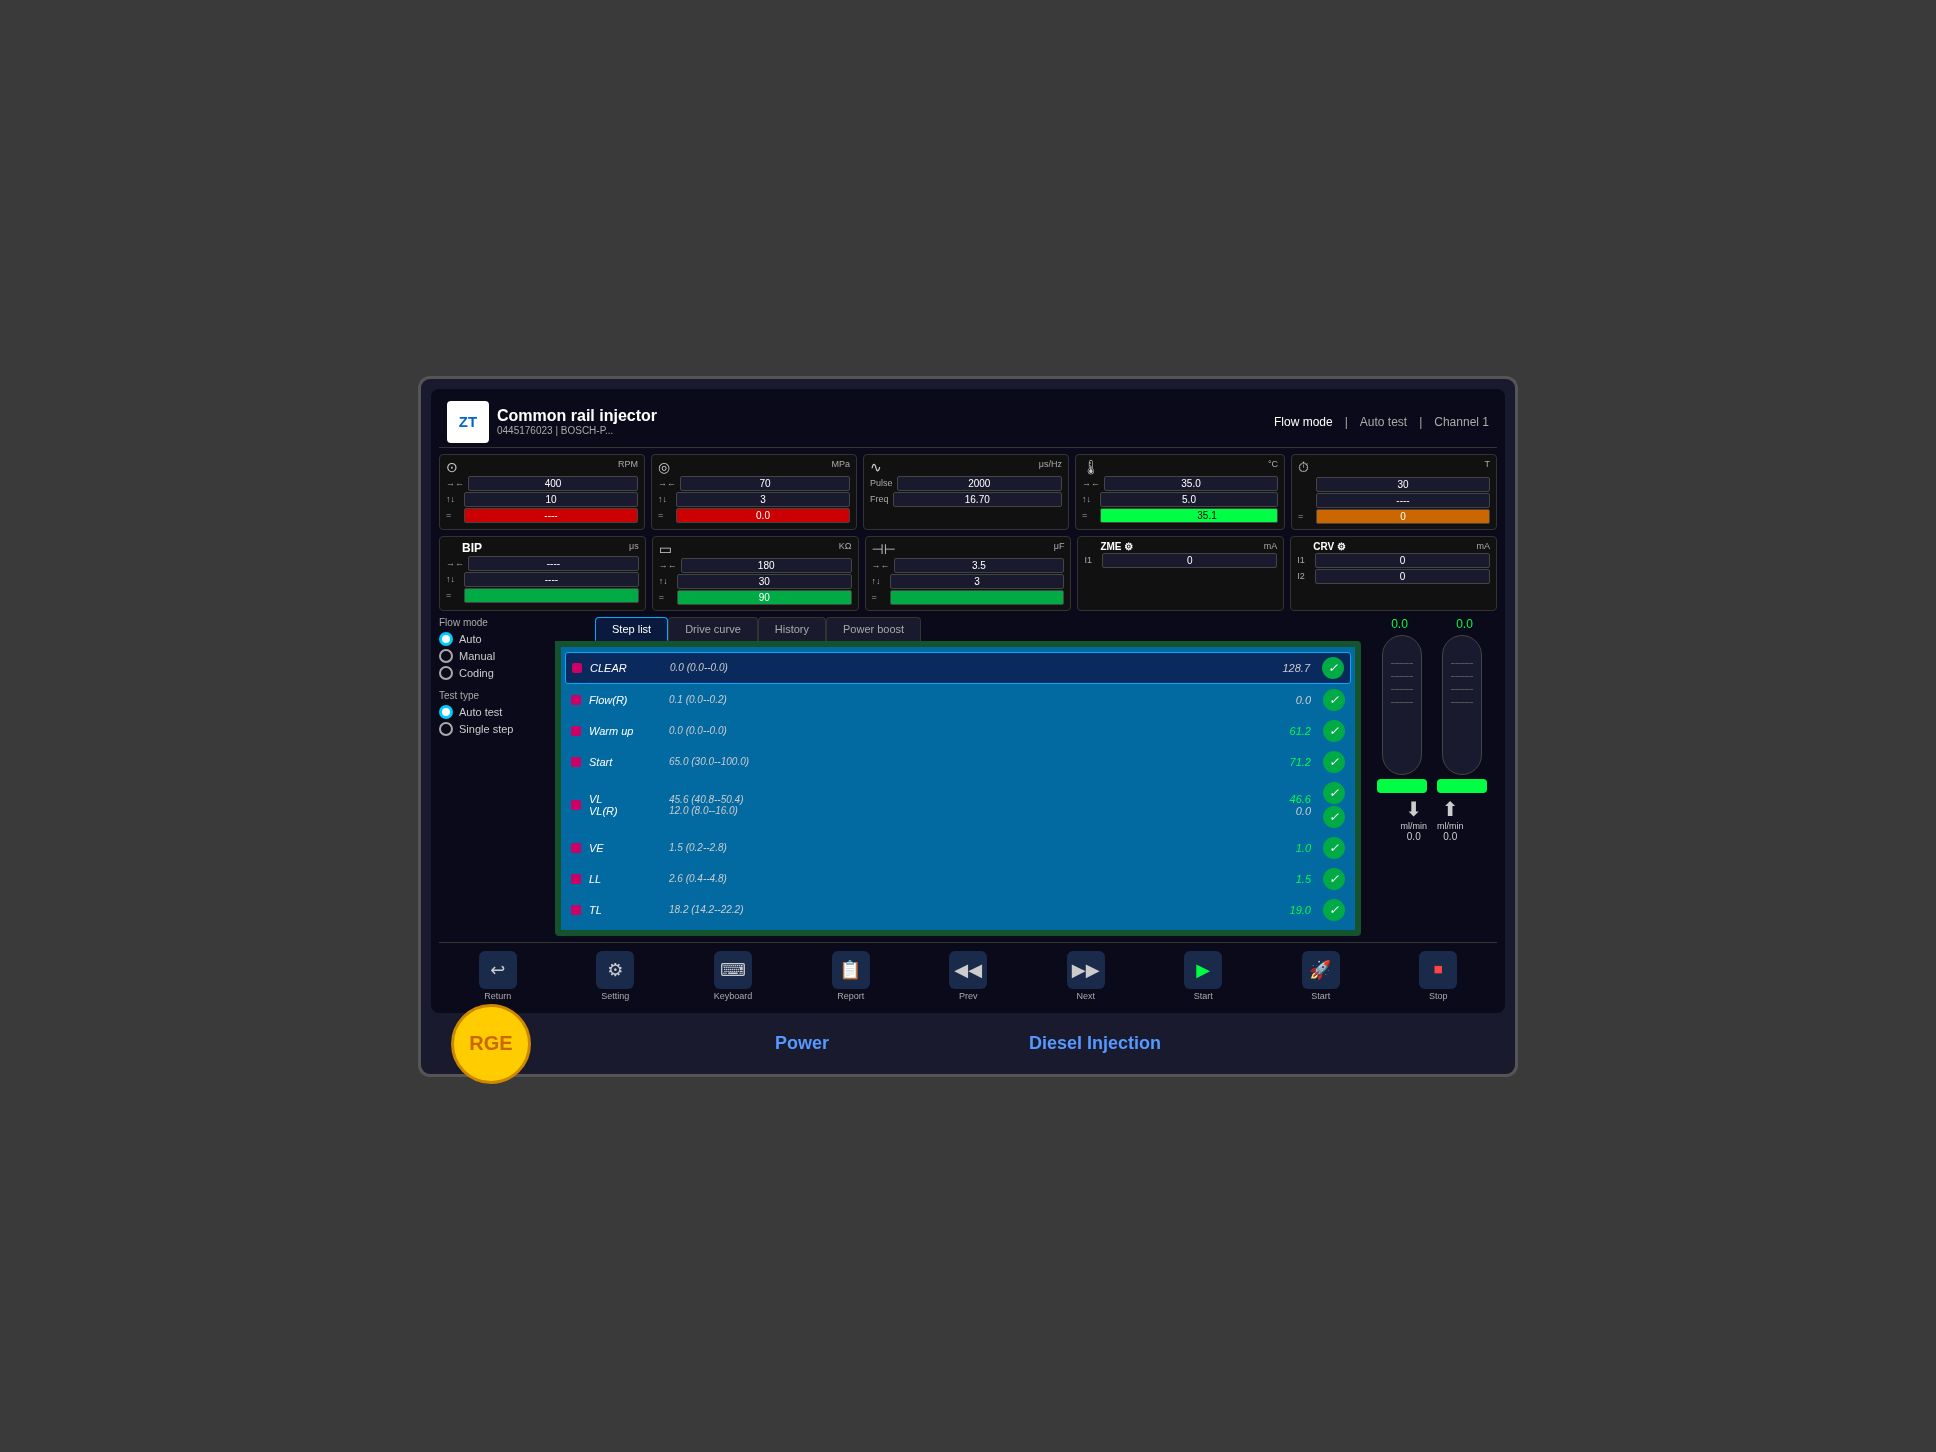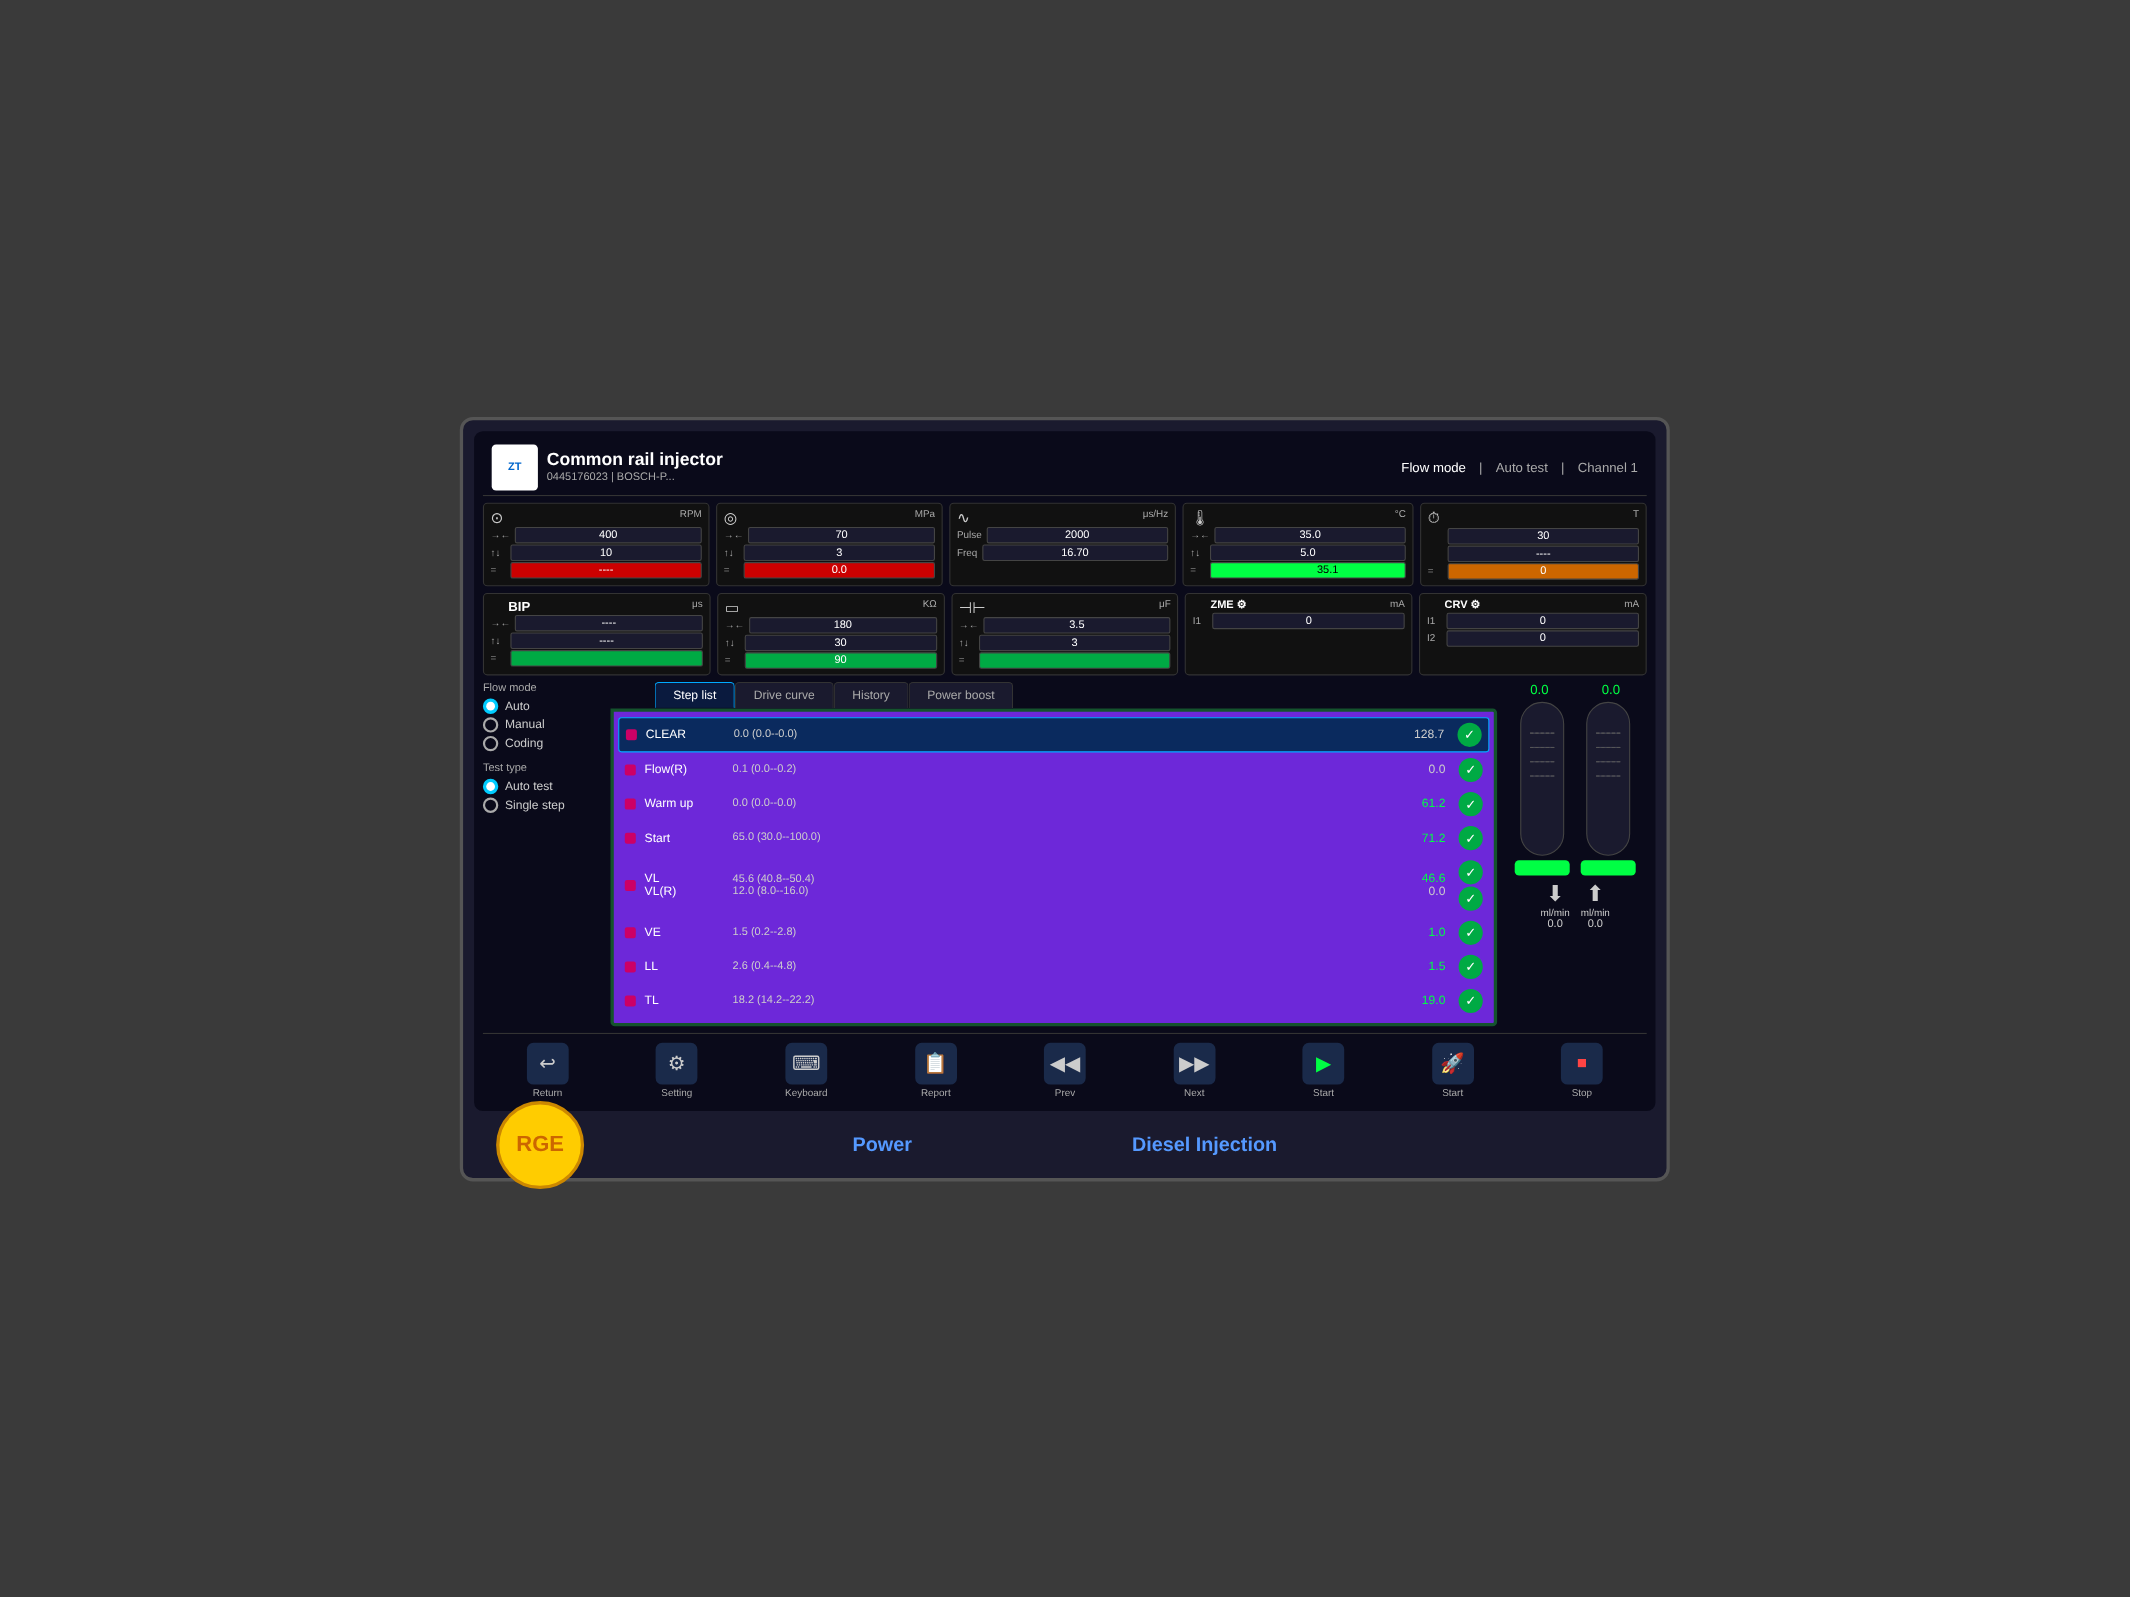--- a/index.html
+++ b/index.html
@@ -44,21 +44,21 @@
     .logo-box {
       width: 42px;
       height: 42px;
       background: #fff;
       border-radius: 4px;
       display: flex;
       align-items: center;
       justify-content: center;
       font-weight: bold;
       color: #0066cc;
-      font-size: 10px;
+      font-size: 15px;
     }
     .header-title { color: #fff; font-size: 16px; font-weight: bold; }
     .header-subtitle { color: #aaa; font-size: 10px; }
     .header-right { color: #ddd; font-size: 12px; display: flex; gap: 12px; }
     .header-right span { color: #aaa; }
     .header-right .active { color: #fff; }
 
     
     .gauges-row {
       display: flex;
@@ -166,24 +166,25 @@
       border: 1px solid #333;
       border-bottom: none;
     }
     .tab.active {
       background: #0a1a3e;
       color: #fff;
       border-color: #00aaff;
       border-bottom: 1px solid #0a1a3e;
     }
     .step-list-container {
-      background: #6d28d9;
-      border: 3px solid #14532d;
+      background: #0369a1;
+      border: 6px solid #14532d;
       border-radius: 0 4px 4px 4px;
       padding: 4px;
+      font-style: italic;
     }
     .step-row {
       display: flex;
       align-items: center;
       padding: 4px 6px;
       border-radius: 3px;
       margin: 1px 0;
     }
     .step-row.selected {
       background: #0a2a5e;

